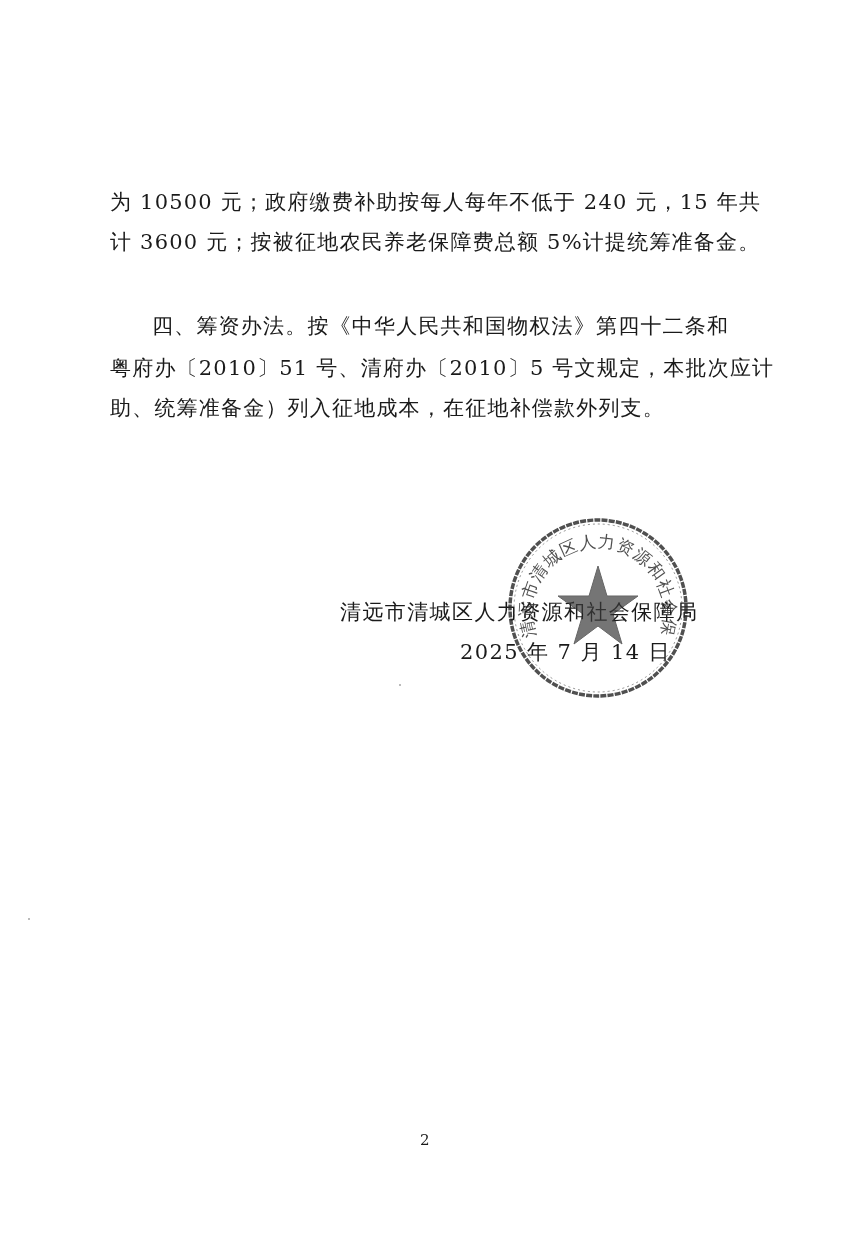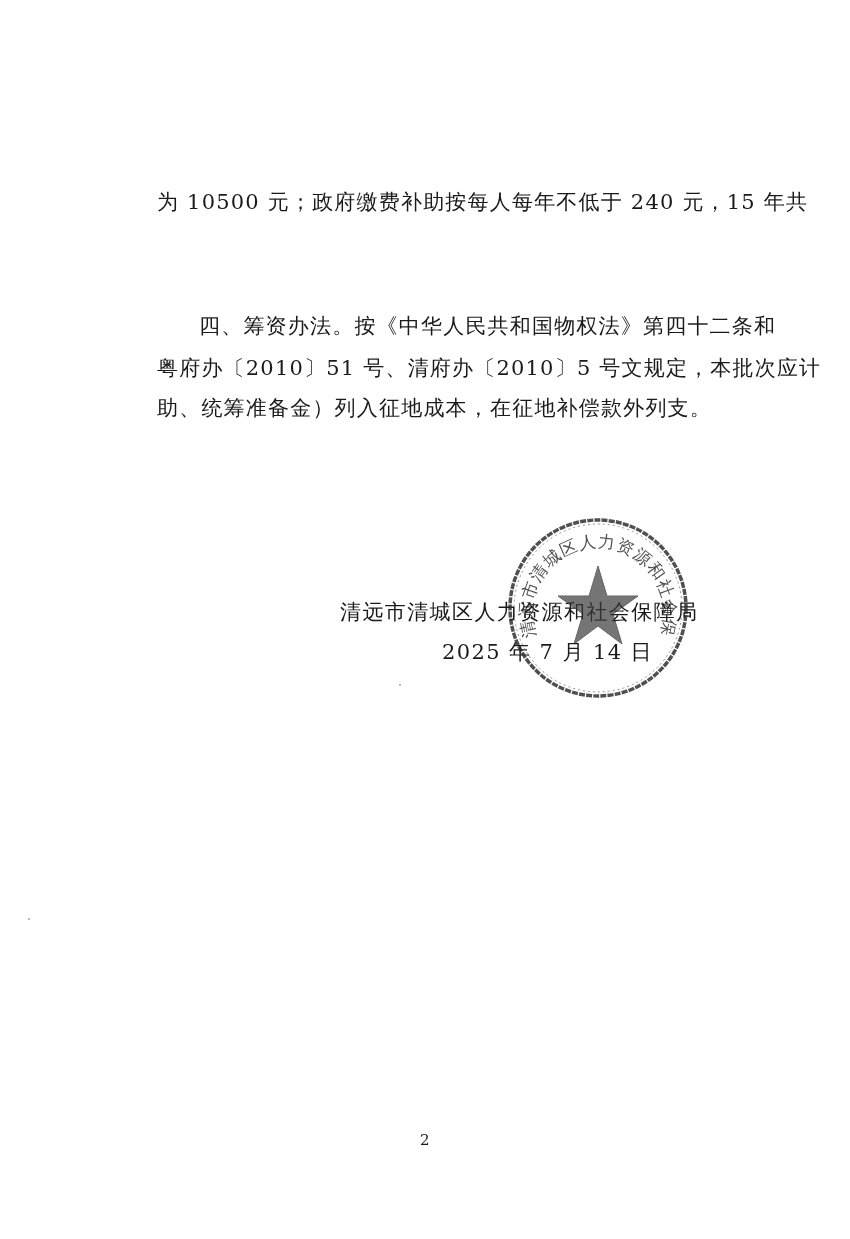--- a/index.html
+++ b/index.html
@@ -28,35 +28,34 @@
     font-size: 21px;
     line-height: 40px;
     letter-spacing: 1.2px;
   }
   .para1 { top: 182px; }
   .para2 { top: 308px; }
   .line {
     display: block;
     white-space: nowrap;
     height: 40px;
-    margin-left: 47px;
   }
   .indent { padding-left: 42px; font-family: Liberation Mono, monospace; }
   .signature {
     position: absolute;
     left: 340px;
     top: 592px;
     font-size: 21px;
     line-height: 40px;
     letter-spacing: 1.4px;
     white-space: nowrap;
   }
   .date {
     position: absolute;
-    left: 442px;
+    left: 460px;
     top: 632px;
     font-size: 21px;
     line-height: 40px;
     letter-spacing: 1.4px;
     white-space: nowrap;
   }
   .seal {
     position: absolute;
     left: 506px;
     top: 516px;
@@ -77,20 +76,21 @@
     width: 2px; height: 2px;
   }
 </style>
 </head>
 <body>
 
 <div class="page">
 
   <div class="body-text para1">
     <span class="line">为 10500 元；政府缴费补助按每人每年不低于 240 元，15 年共</span>
+    <span class="line">计 3600 元；按被征地农民养老保障费总额 5%计提统筹准备金。</span>
   </div>
 
   <div class="body-text para2">
     <span class="line indent">四、筹资办法。按《中华人民共和国物权法》第四十二条和</span>
     <span class="line">粤府办〔2010〕51 号、清府办〔2010〕5 号文规定，本批次应计</span>
     <span class="line">助、统筹准备金）列入征地成本，在征地补偿款外列支。</span>
   </div>
 
   <div class="signature">清远市清城区人力资源和社会保障局</div>
   <div class="date">2025 年 7 月 14 日</div>

